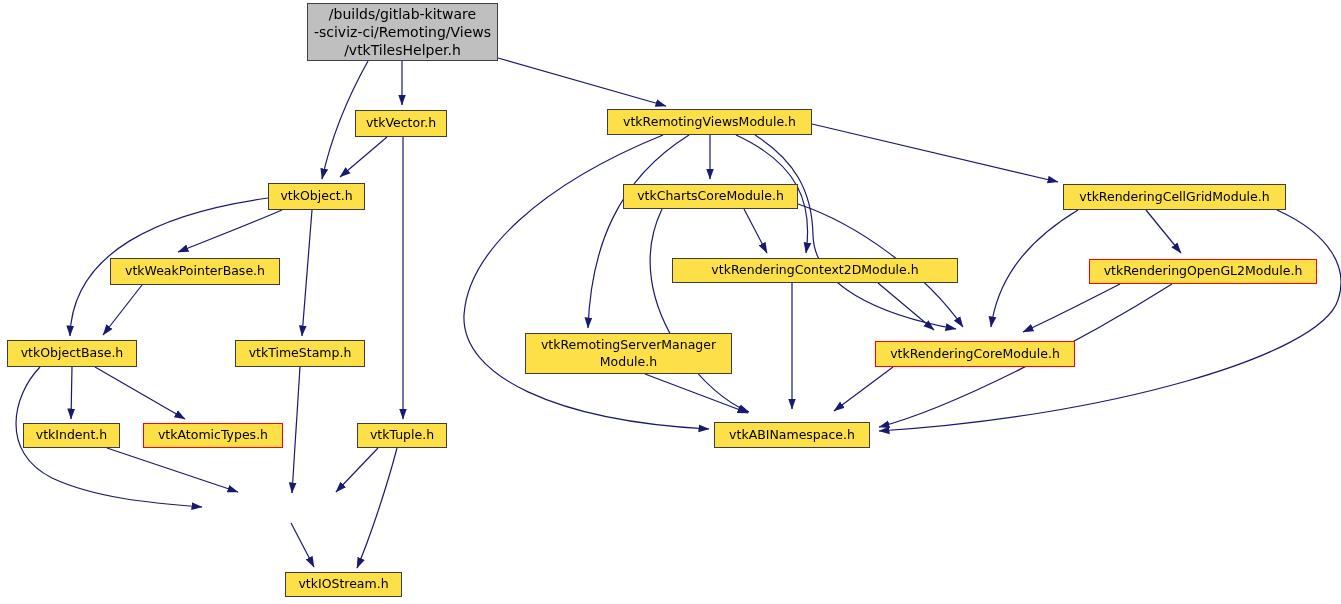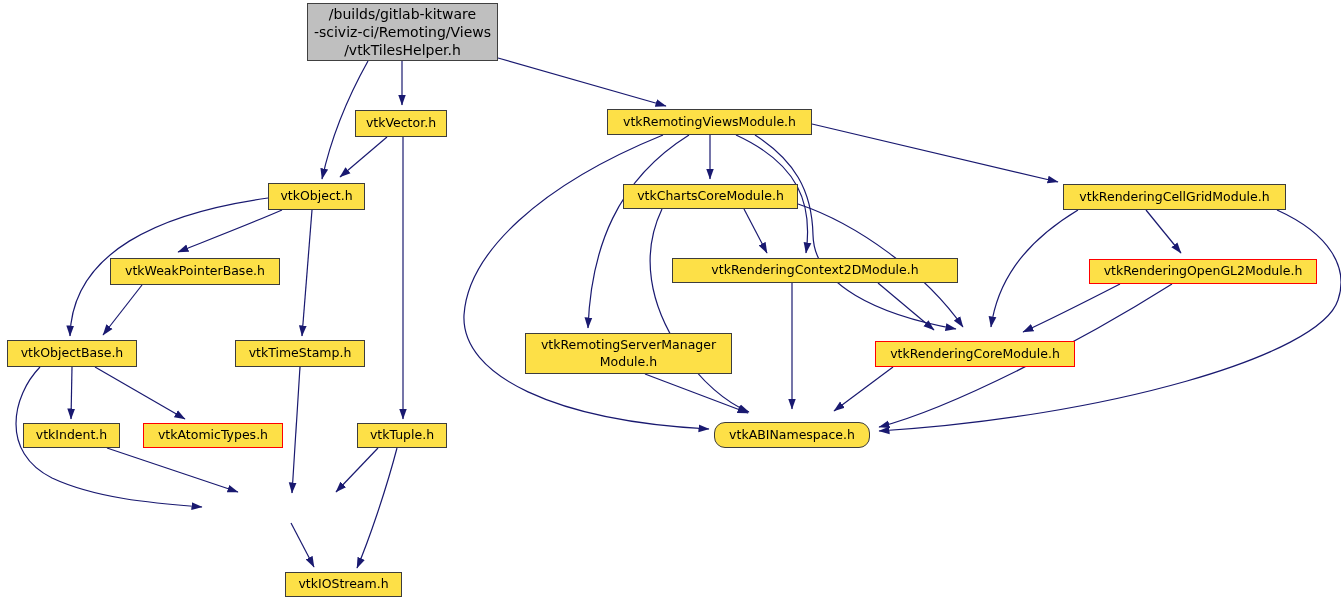--- a/index.html
+++ b/index.html
@@ -111,18 +111,18 @@
 Module.h</div>
 
   <div class="node red" style="left:875px;top:341px;width:200px;height:26px;">vtkRenderingCoreModule.h</div>
 
   <div class="node" style="left:23px;top:423px;width:97px;height:25px;">vtkIndent.h</div>
 
   <div class="node red" style="left:143px;top:423px;width:140px;height:25px;">vtkAtomicTypes.h</div>
 
   <div class="node" style="left:357px;top:423px;width:90px;height:25px;">vtkTuple.h</div>
 
-  <div class="node" style="left:714px;top:422px;width:156px;height:26px;border-radius:11px;">vtkABINamespace.h</div>
+  <div class="node" style="left:714px;top:422px;width:156px;height:26px;">vtkABINamespace.h</div>
 
 
   <div class="node" style="left:285px;top:572px;width:117px;height:25px;">vtkIOStream.h</div>
 
 </div>
 
 </body></html>

